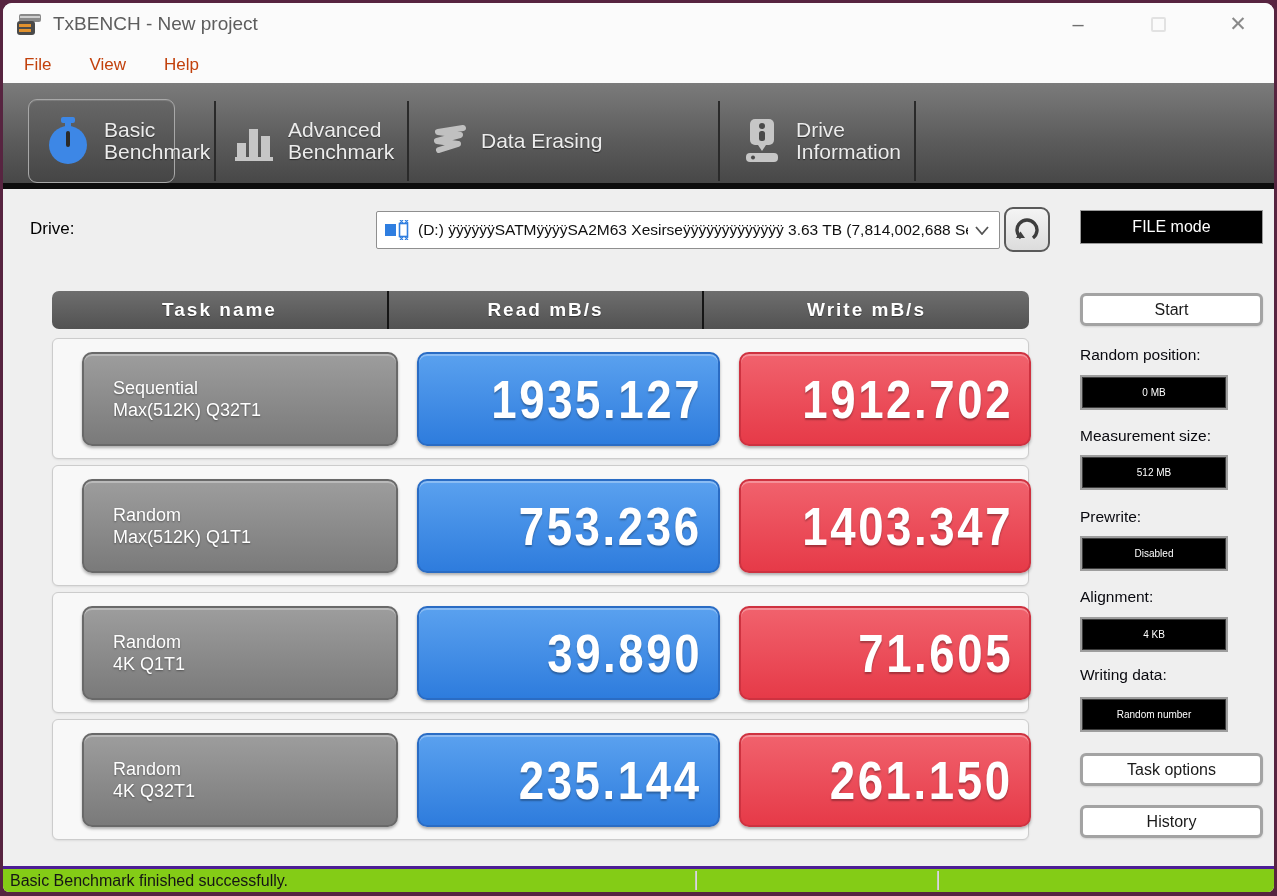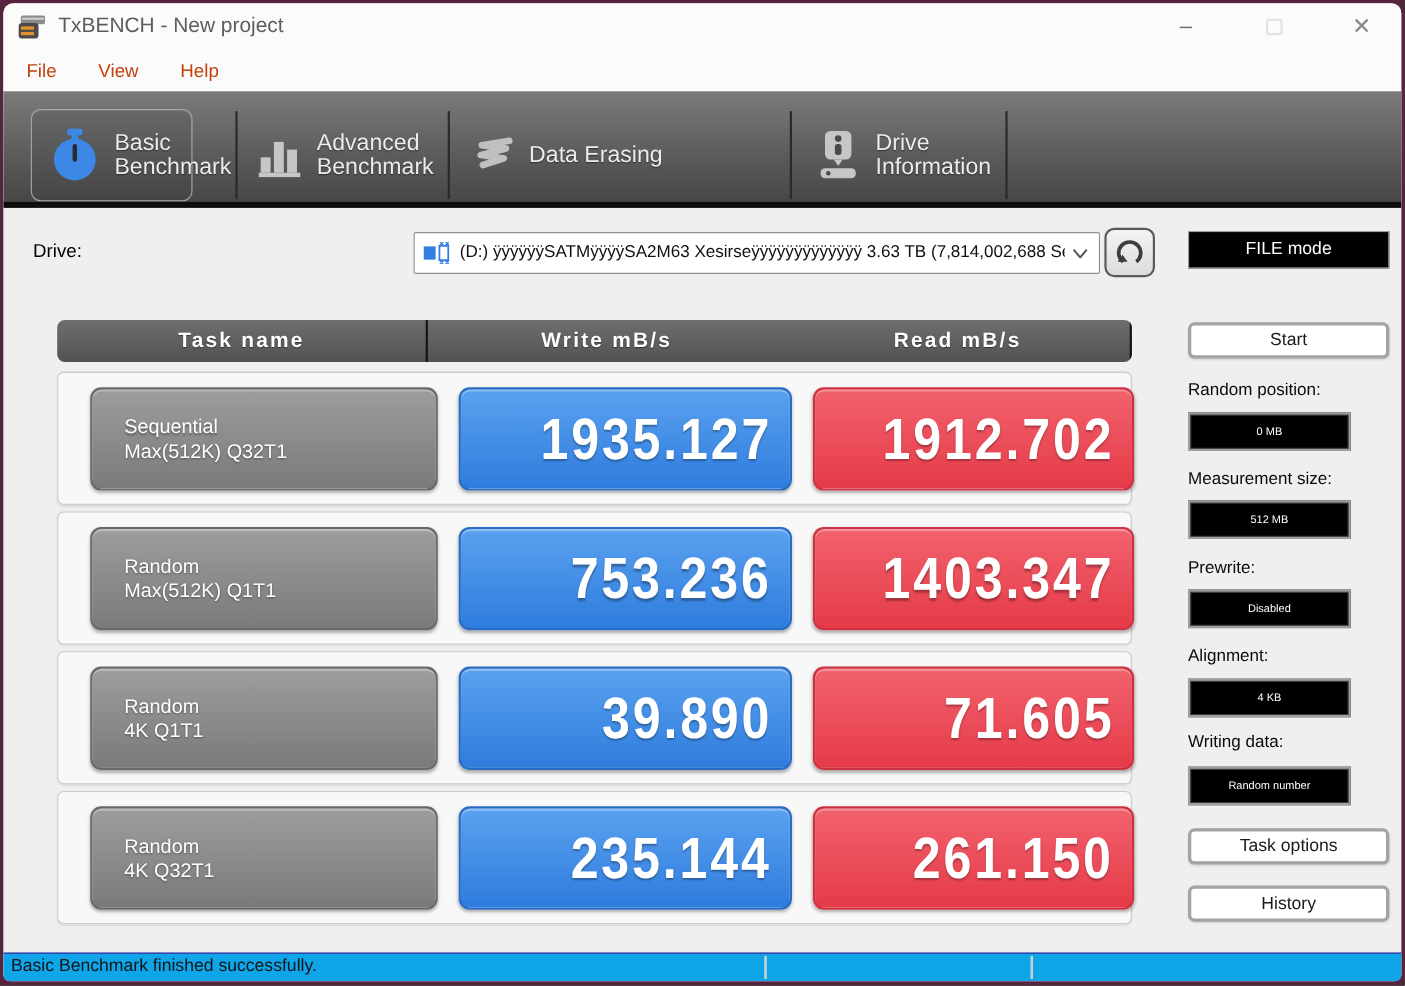--- a/index.html
+++ b/index.html
@@ -78,22 +78,22 @@
   .taskopt-btn{top:750px;}
   .history-btn{top:802px;}
   .side-label{position:absolute;left:1077px;font-size:15.5px;color:#09090f;}
   .lab0{top:343px;}.lab1{top:424px;}.lab2{top:505px;}.lab3{top:585px;}.lab4{top:663px;}
   .side-val{position:absolute;left:1077px;width:148px;height:35px;background:#000;color:#fff;
     border:2px solid #9e9e9e;box-shadow:inset 0 0 0 1px #3c3c3c;
     display:flex;align-items:center;justify-content:center;font-size:10px;}
   .val0{top:372px;}.val1{top:452px;}.val2{top:533px;}.val3{top:614px;}.val4{top:694px;}
 
   
-  .statusbar{position:absolute;left:0;bottom:0;width:100%;height:26px;background:#0ea5e9;
-    border-top:1px solid #4c1d95;margin-top:28px;}
+  .statusbar{position:absolute;left:0;bottom:0;width:100%;height:26px;background:#84cc16;
+    border-top:3px solid #4c1d95;margin-top:28px;}
   .status-text{position:absolute;left:7px;top:3px;font-size:16px;color:#151515;}
   .status-sep{position:absolute;top:2px;bottom:2px;width:2px;background:#dadada;border-left:1px solid #c8c8c8;}
   .sep-a{left:692px;}.sep-b{left:934px;}
 
   svg{display:block;}
 </style>
 </head>
 <body>
 
 <div id="screen">
@@ -210,22 +210,22 @@
       <svg width="26" height="26" viewBox="0 0 26 26">
         <path d="M7 21 A 10 10 0 1 1 19 21" fill="none" stroke="#3d3d3d" stroke-width="3.4"></path>
         <path d="M2 21 L11 21 L6.5 14.5 Z" fill="#3d3d3d"></path>
       </svg>
     </span>
   </div>
   <div class="mode-btn">FILE mode</div>
 
   <div class="thead">
     <div class="th th1">Task name</div>
+    <div class="th th2">Read mB/s</div>
     <div class="th th3">Write mB/s</div>
-    <div class="th th2">Read mB/s</div>
   </div>
 
   <div class="rowpanel row1">
     <div class="taskbtn">
       <div>Sequential</div>
           <div>Max(512K) Q32T1</div>
     </div>
     <div class="valbtn readbtn">
       <span class="num">1935.127</span>
         </div>

